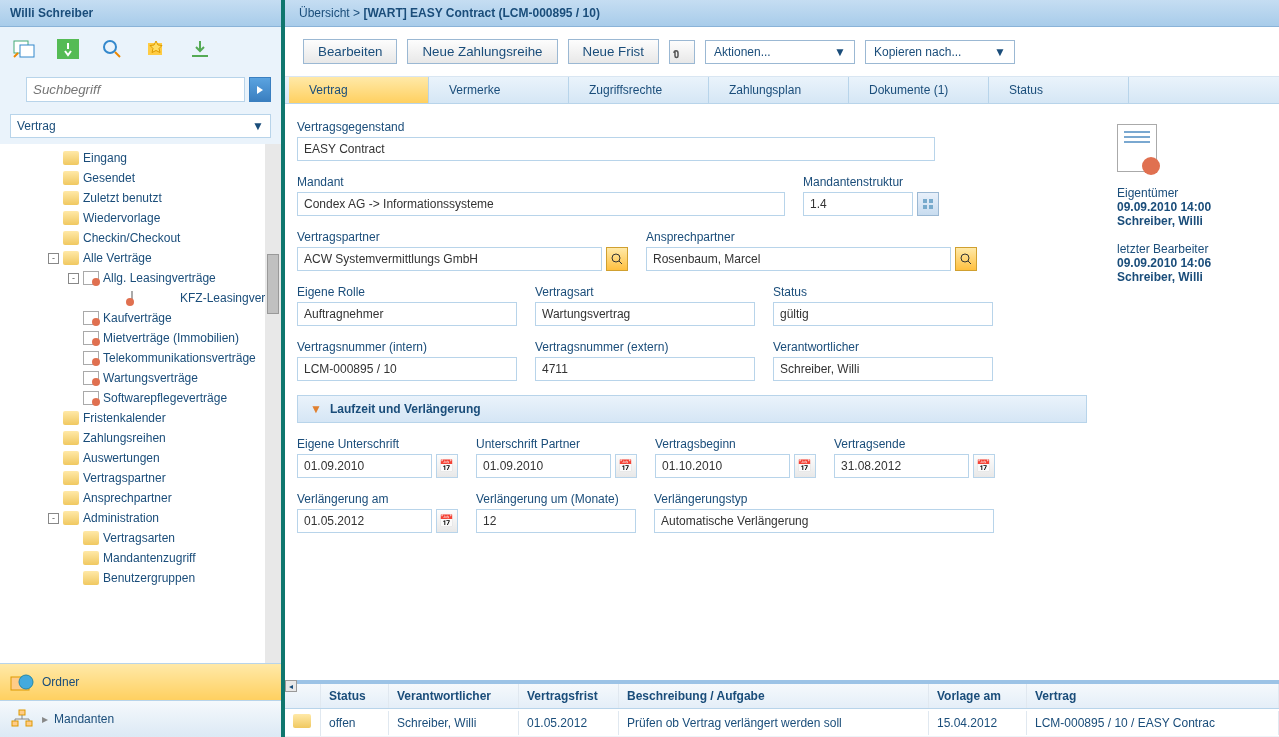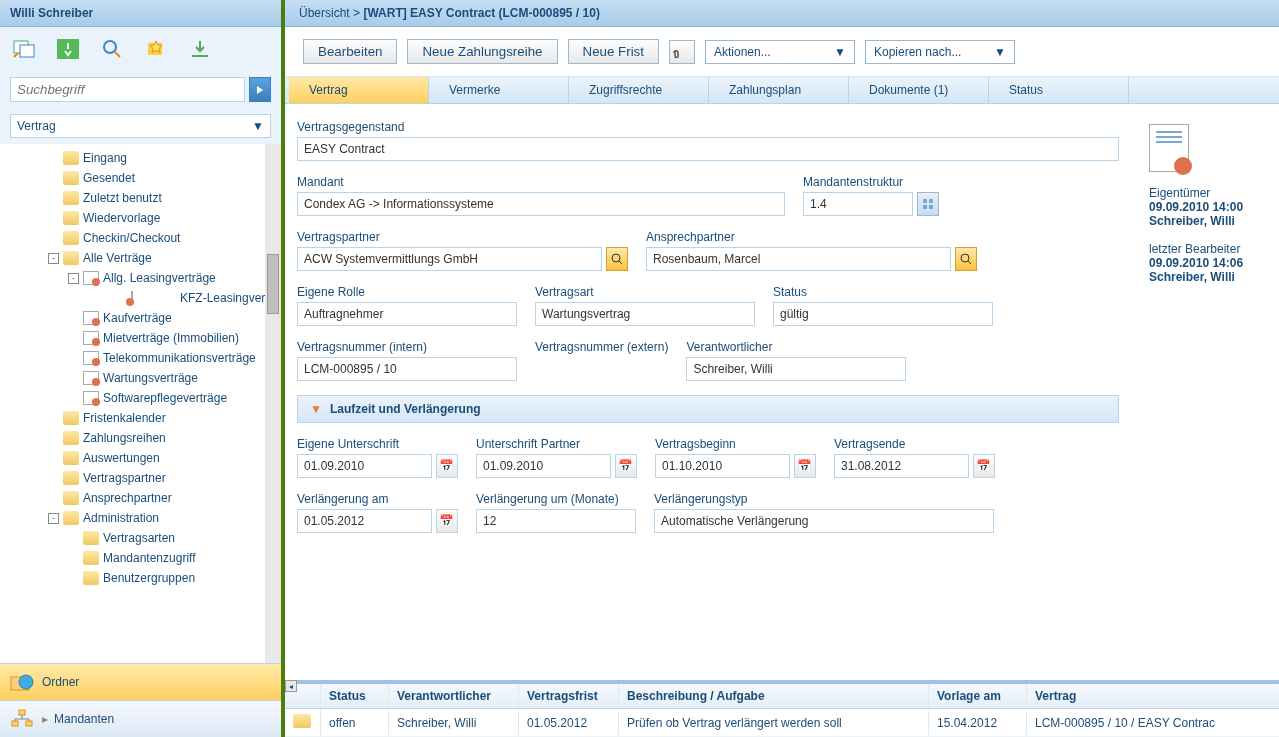--- a/index.html
+++ b/index.html
@@ -1,24 +1,24 @@
 <!DOCTYPE html>
 <html><head>
 <meta charset="utf-8">
 <style>
 * { box-sizing: border-box; margin: 0; padding: 0; }
 body { font-family: Arial, sans-serif; font-size: 12px; color: #1a4d7a; background: #fff; overflow: hidden; }
 .app { display: flex; height: 737px; width: 1279px; }
 
-.sidebar { width: 285px; display: flex; flex-direction: column; border-right: 4px solid #4d7c0f; background: #eaf3fb; }
+.sidebar { width: 285px; display: flex; flex-direction: column; border-right: 4px solid #0f766e; background: #eaf3fb; }
 .sidebar-header { background: linear-gradient(#c5ddf2,#a8ccea); padding: 6px 10px; font-weight: bold; color: #1a4d7a; border-bottom: 1px solid #8ab3d8; }
 .toolbar-row { display: flex; gap: 16px; padding: 10px; background: #eaf3fb; }
 .tool-icon { width: 28px; height: 24px; display: flex; align-items: center; justify-content: center; cursor: pointer; }
 .search-row { display: flex; padding: 6px 10px; gap: 4px; }
-.search-input { flex: 1; border: 1px solid #b8d4ea; padding: 4px 6px; color: #999; font-style: italic; }
+.search-input { flex: 1; border: 1px solid #b8d4ea; padding: 4px 6px; color: #999; font-style: italic; margin-left: 16px; }
 .search-btn { width: 22px; background: linear-gradient(#5ba3e0,#3a7fc0); border: 1px solid #3a7fc0; display:flex;align-items:center;justify-content:center;cursor:pointer; }
 .dropdown-row { padding: 6px 10px; }
 .dropdown { width: 100%; border: 1px solid #b8d4ea; background: #fff; padding: 4px 6px; display:flex;justify-content:space-between;align-items:center;cursor:pointer; }
 .tree { flex: 1; overflow-y: auto; background: #fff; padding: 4px 0; position: relative; }
 .tree-item { display: flex; align-items: center; padding: 3px 4px 3px 28px; cursor: pointer; white-space: nowrap; }
 .tree-item.lvl1 { padding-left: 48px; }
 .tree-item.lvl2 { padding-left: 68px; }
 .tree-item.lvl3 { padding-left: 88px; gap: 43px; }
 .tree-item .expander { width: 11px; height: 11px; border: 1px solid #888; background: #fff; display:inline-flex;align-items:center;justify-content:center;font-size:9px;line-height:1;margin-right:4px;color:#555; }
 .tree-item .icon { width: 16px; height: 14px; margin-right: 4px; display:inline-block; }
@@ -299,21 +299,21 @@
         <div class="tab">Zahlungsplan</div>
         <div class="tab">Dokumente (1)</div>
         <div class="tab">Status</div>
       </div>
 
     <div class="form-area">
       <div class="form-left">
         <div class="field-row">
           <div class="field" style="flex:1">
             <label>Vertragsgegenstand</label>
-            <div class="val" style="width:822px">EASY Contract</div>
+            <div class="val" style="width:638px">EASY Contract</div>
           </div>
         </div>
         <div class="field-row">
           <div class="field">
             <label>Mandant</label>
             <div class="val" style="width:488px">Condex AG -&gt; Informationssysteme</div>
           </div>
           <div class="field">
             <label>Mandantenstruktur</label>
             <div class="with-btn">
@@ -369,20 +369,21 @@
               <div class="val" style="width:220px">gültig</div>
             </div>
         </div>
         <div class="field-row">
           <div class="field">
               <label>Vertragsnummer (intern)</label>
               <div class="val" style="width:220px">LCM-000895 / 10</div>
             </div>
           <div class="field">
               <label>Vertragsnummer (extern)</label>
+              <div class="val" style="width:220px">4711</div>
             </div>
           <div class="field">
               <label>Verantwortlicher</label>
               <div class="val" style="width:220px">Schreiber, Willi</div>
             </div>
         </div>
 
         <div class="section-header">
             <span class="tri">▼</span>
             <span>Laufzeit und Verlängerung</span>

